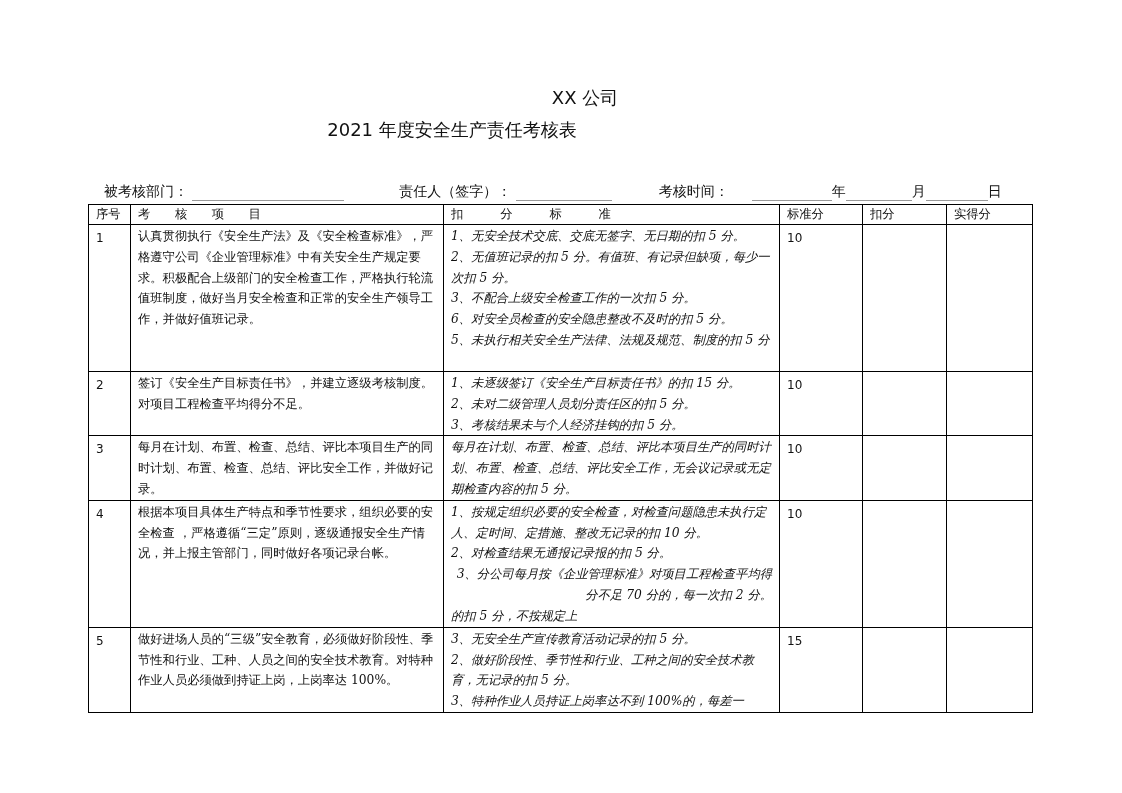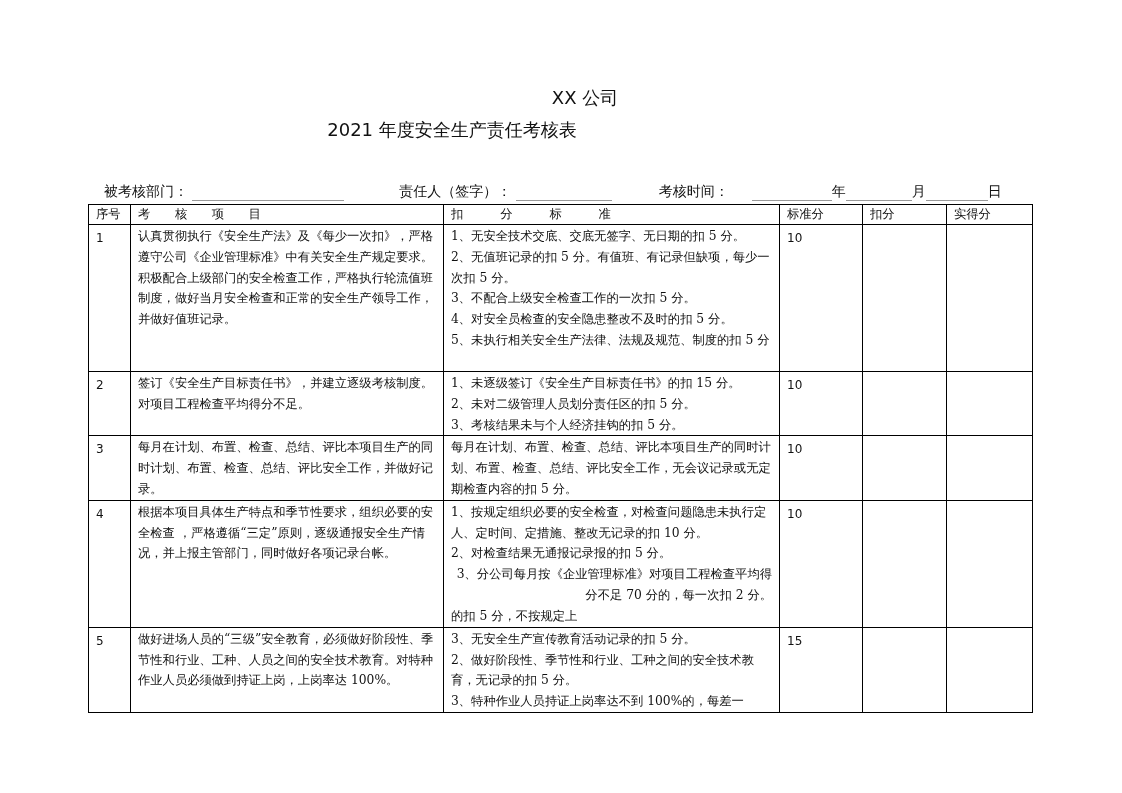--- a/index.html
+++ b/index.html
@@ -11,21 +11,21 @@
             font-family: "DejaVu Sans", "Liberation Sans", sans-serif; font-size: 18px; }
   .meta { position: absolute; top: 183px; left: 104px; font-size: 14px; white-space: nowrap; }
   .meta span { display: inline-block; }
   .blank { border-bottom: 1px solid #999; height: 14px; vertical-align: bottom; }
   table { position: absolute; top: 204px; left: 88px; width: 944px; border-collapse: collapse;
           table-layout: fixed; font-size: 12.3px; }
   td, th { border: 1.3px solid #000; vertical-align: top; padding: 1px 7px 0 7px;
            line-height: 20.8px; font-weight: normal; text-align: left; }
   th { padding-top: 0; height: 19px; line-height: 19px; }
   .num { font-family: "DejaVu Sans", "Liberation Sans", sans-serif; font-size: 12px; padding-top: 3px; }
-  .line { display: block; }
+  .line { display: block; font-style: italic; }
 </style>
 </head>
 <body>
 
 <div class="title1">XX 公司</div>
 <div class="title2">2021 年度安全生产责任考核表</div>
 
 <div class="meta">
   <span>被考核部门：</span>
   <span class="blank" style="width:152px;"></span>
@@ -53,26 +53,26 @@
       <th>考　　核　　项　　目</th>
       <th>扣　　　分　　　标　　　准</th>
       <th>标准分</th>
       <th>扣分</th>
       <th>实得分</th>
     </tr>
   </thead>
   <tbody>
     <tr style="height:147px;">
       <td class="num">1</td>
-      <td>认真贯彻执行《安全生产法》及《每少一次扣》，严格遵守公司《企业管理标准》中有关安全生产规定要求。积极配合上级部门的安全检查工作，严格执行轮流值班制度，做好当月安全检查和正常的安全生产领导工作，并做好值班记录。</td>
+      <td>认真贯彻执行《安全生产法》及《安全检查标准》，严格遵守公司《企业管理标准》中有关安全生产规定要求。积极配合上级部门的安全检查工作，严格执行轮流值班制度，做好当月安全检查和正常的安全生产领导工作，并做好值班记录。</td>
       <td>
         <span class="line">1、无安全技术交底、交底无签字、无日期的扣 5 分。</span>
         <span class="line">2、无值班记录的扣 5 分。有值班、有记录但缺项，每少一次扣 5 分。</span>
         <span class="line">3、不配合上级安全检查工作的一次扣 5 分。</span>
-        <span class="line">4、对安全员检查的安全隐患整改不及时的扣 5 分。</span>
+        <span class="line">6、对安全员检查的安全隐患整改不及时的扣 5 分。</span>
         <span class="line">5、未执行相关安全生产法律、法规及规范、制度的扣 5 分</span>
       </td>
       <td class="num">10</td>
       <td></td>
       <td></td>
     </tr>
     <tr style="height:63px;">
       <td class="num">2</td>
       <td>签订《安全生产目标责任书》，并建立逐级考核制度。对项目工程检查平均得分不足。</td>
       <td>

